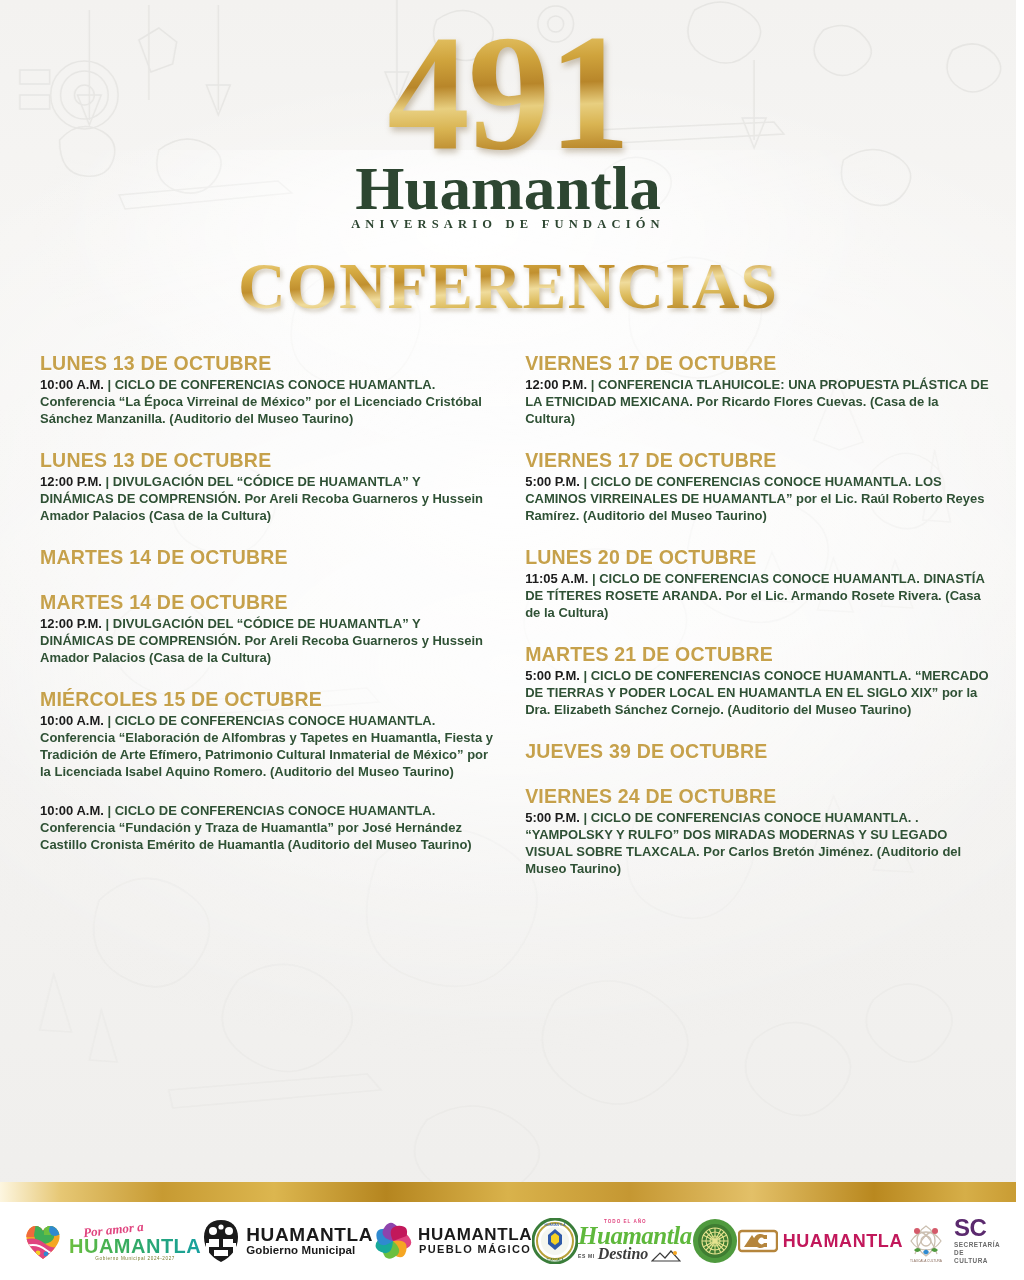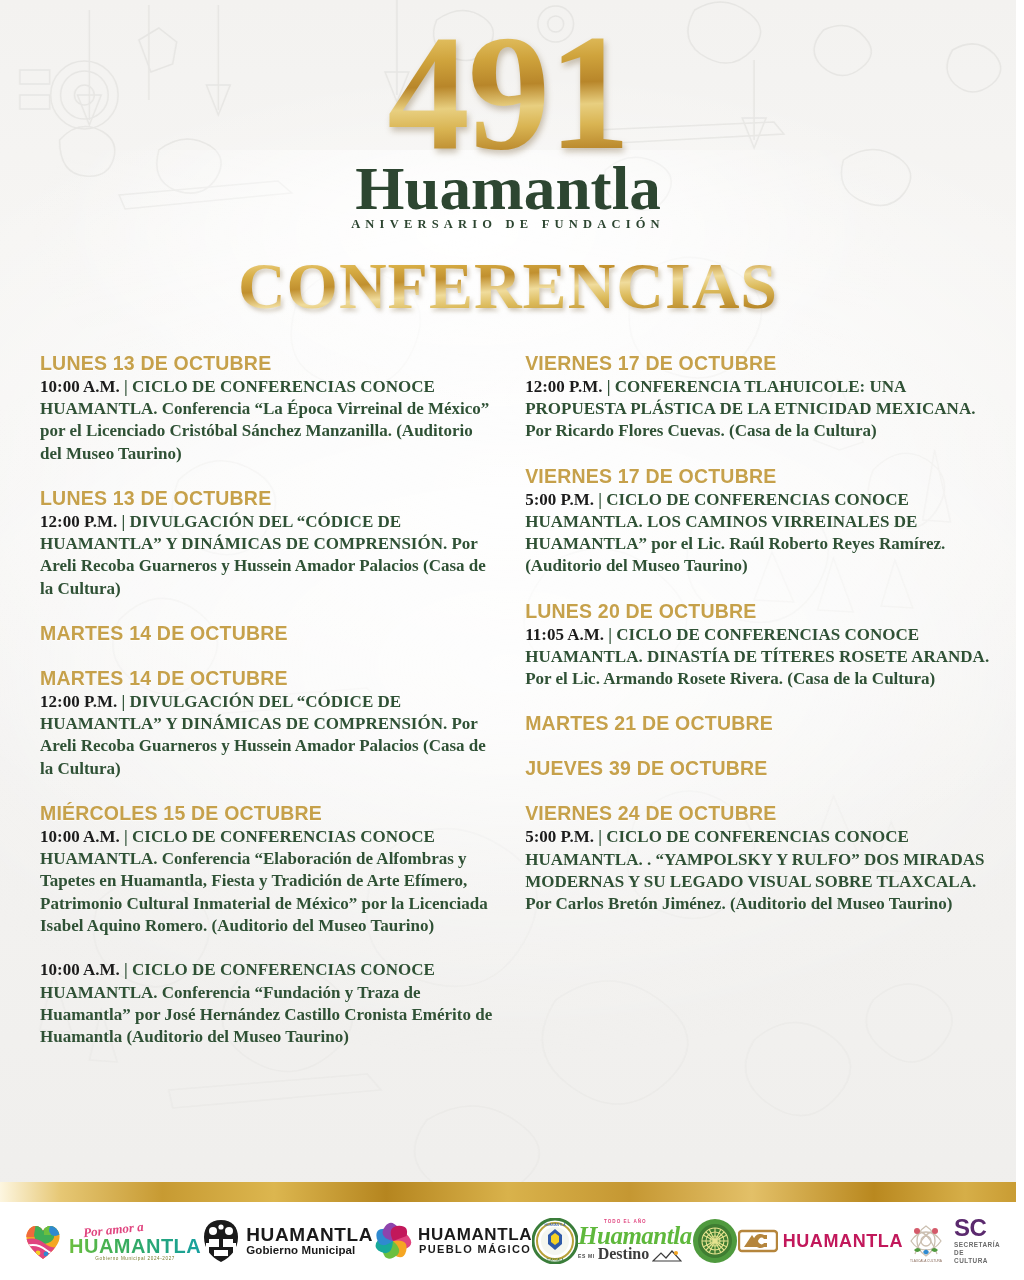--- a/index.html
+++ b/index.html
@@ -124,25 +124,24 @@
     color: #c6a14b;
     font-size: 19.5px;
     font-weight: 700;
     letter-spacing: 0.2px;
     line-height: 1.18;
     margin-bottom: 1px;
     text-shadow: 0 1px 0 rgba(255,255,255,0.55);
   }
 
   .event-body {
-    font-size: 17px;
+    font-size: 13px;
     line-height: 1.31;
     color: #2f5135;
     font-weight: 600;
-    font-family: Liberation Serif, serif;
   }
   .event-body .time {
     color: #1c1c1c;
     font-weight: 700;
   }
   .event-body .sep { color: #2f5135; font-weight: 700; }
 
   
   .gold-bar {
     position: absolute;
@@ -211,21 +210,21 @@
   
   .l-dest .txt { line-height: 1; position: relative; }
   .l-dest .top-tiny { font-size: 4.6px; color: #e0457f; letter-spacing: 1px; margin-left: 26px; font-weight:700;}
   .l-dest .script1 {
     font-family: "Liberation Serif", serif; font-style: italic; font-weight: 700;
     font-size: 25px; color: #5fb83c; line-height: 0.9; letter-spacing: -0.5px;
   }
   .l-dest .row2 { display: flex; align-items: flex-end; gap: 3px; }
   .l-dest .mini { font-size: 5px; color: #4a4a4a; font-weight: 700; letter-spacing: 0.6px; padding-bottom: 3px;}
   .l-dest .script2 {
-    font-family: "Liberation Serif", serif; font-weight: 700;
+    font-family: "Liberation Serif", serif; font-style: italic; font-weight: 700;
     font-size: 16px; color: #3c3c3c; line-height: 0.9;
   }
 
   
   .l-cc .big { font-size: 18px; font-weight: 700; color: #c2185b; letter-spacing: 0.6px; }
 
   
   .l-sc .txt { line-height: 1; }
   .l-sc .big { font-size: 24px; font-weight: 700; color: #5b2a6e; letter-spacing: -0.5px; line-height: 0.9;}
   .l-sc .small { font-size: 6.4px; color: #6a6a6a; font-weight: 700; letter-spacing: 0.5px; line-height: 1.25; margin-top: 2px;}
@@ -361,20 +360,23 @@
         </div>
       </div>
       <div class="event">
         <div class="event-date">LUNES 20 DE OCTUBRE</div>
         <div class="event-body">
           <span class="time">11:05 A.M.</span><span class="sep"> | </span><span>CICLO DE CONFERENCIAS CONOCE HUAMANTLA. DINASTÍA DE TÍTERES ROSETE ARANDA. Por el Lic. Armando Rosete Rivera. (Casa de la Cultura)</span>
         </div>
       </div>
       <div class="event">
         <div class="event-date">MARTES 21 DE OCTUBRE</div>
+        <div class="event-body">
+          <span class="time">5:00 P.M.</span><span class="sep"> | </span><span>CICLO DE CONFERENCIAS CONOCE HUAMANTLA. “MERCADO DE TIERRAS Y PODER LOCAL EN HUAMANTLA EN EL SIGLO XIX” por la Dra. Elizabeth Sánchez Cornejo. (Auditorio del Museo Taurino)</span>
+        </div>
       </div>
       <div class="event">
         <div class="event-date">JUEVES 39 DE OCTUBRE</div>
       </div>
       <div class="event">
         <div class="event-date">VIERNES 24 DE OCTUBRE</div>
         <div class="event-body">
           <span class="time">5:00 P.M.</span><span class="sep"> | </span><span>CICLO DE CONFERENCIAS CONOCE HUAMANTLA. . “YAMPOLSKY Y RULFO” DOS MIRADAS MODERNAS Y SU LEGADO VISUAL SOBRE TLAXCALA. Por Carlos Bretón Jiménez. (Auditorio del Museo Taurino)</span>
         </div>
       </div>

